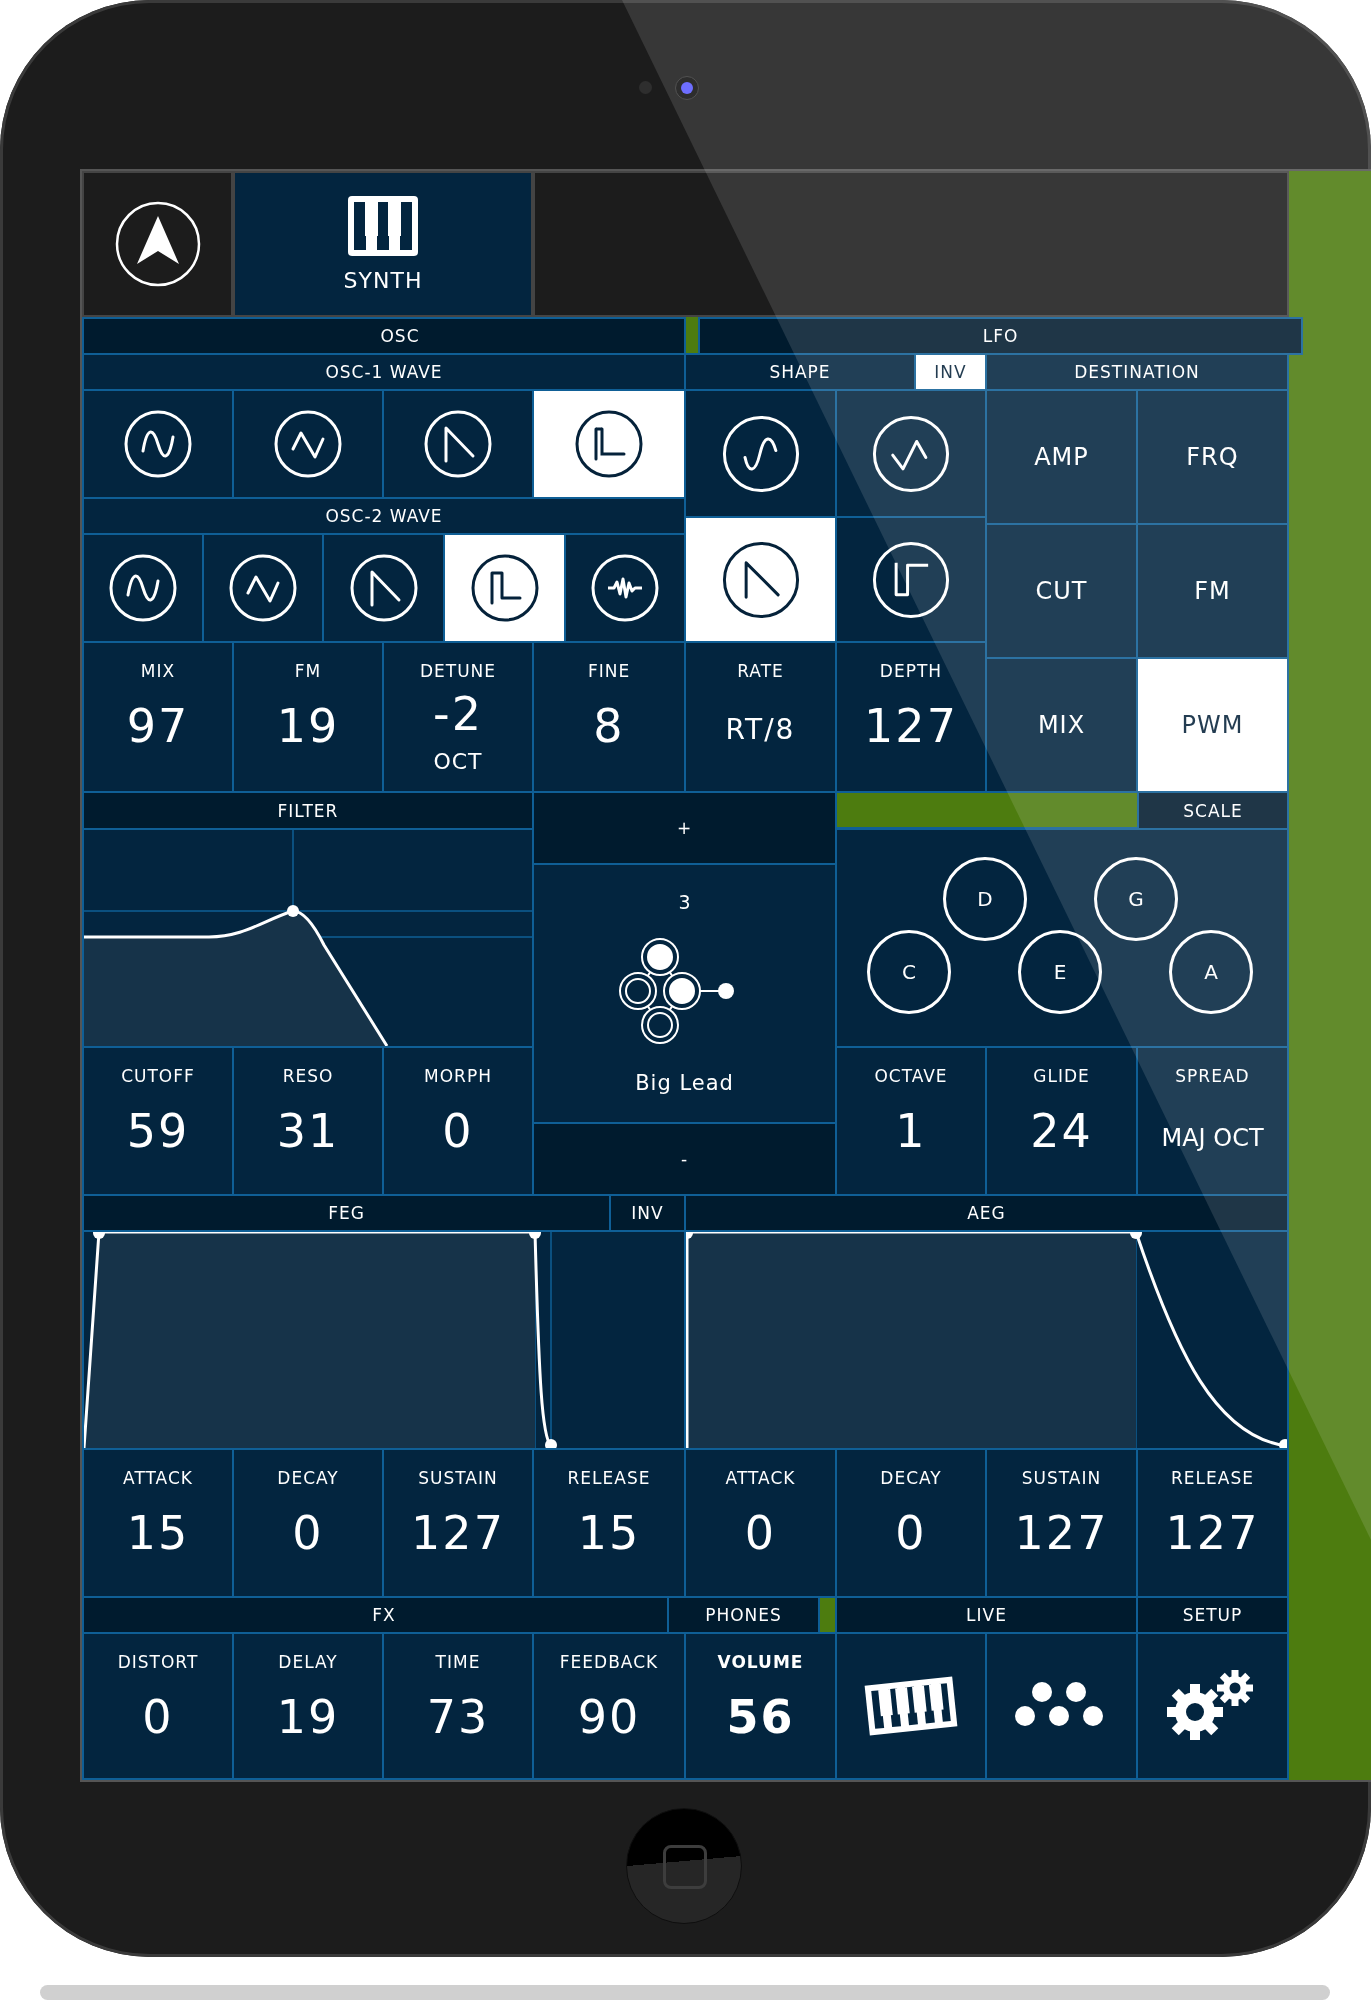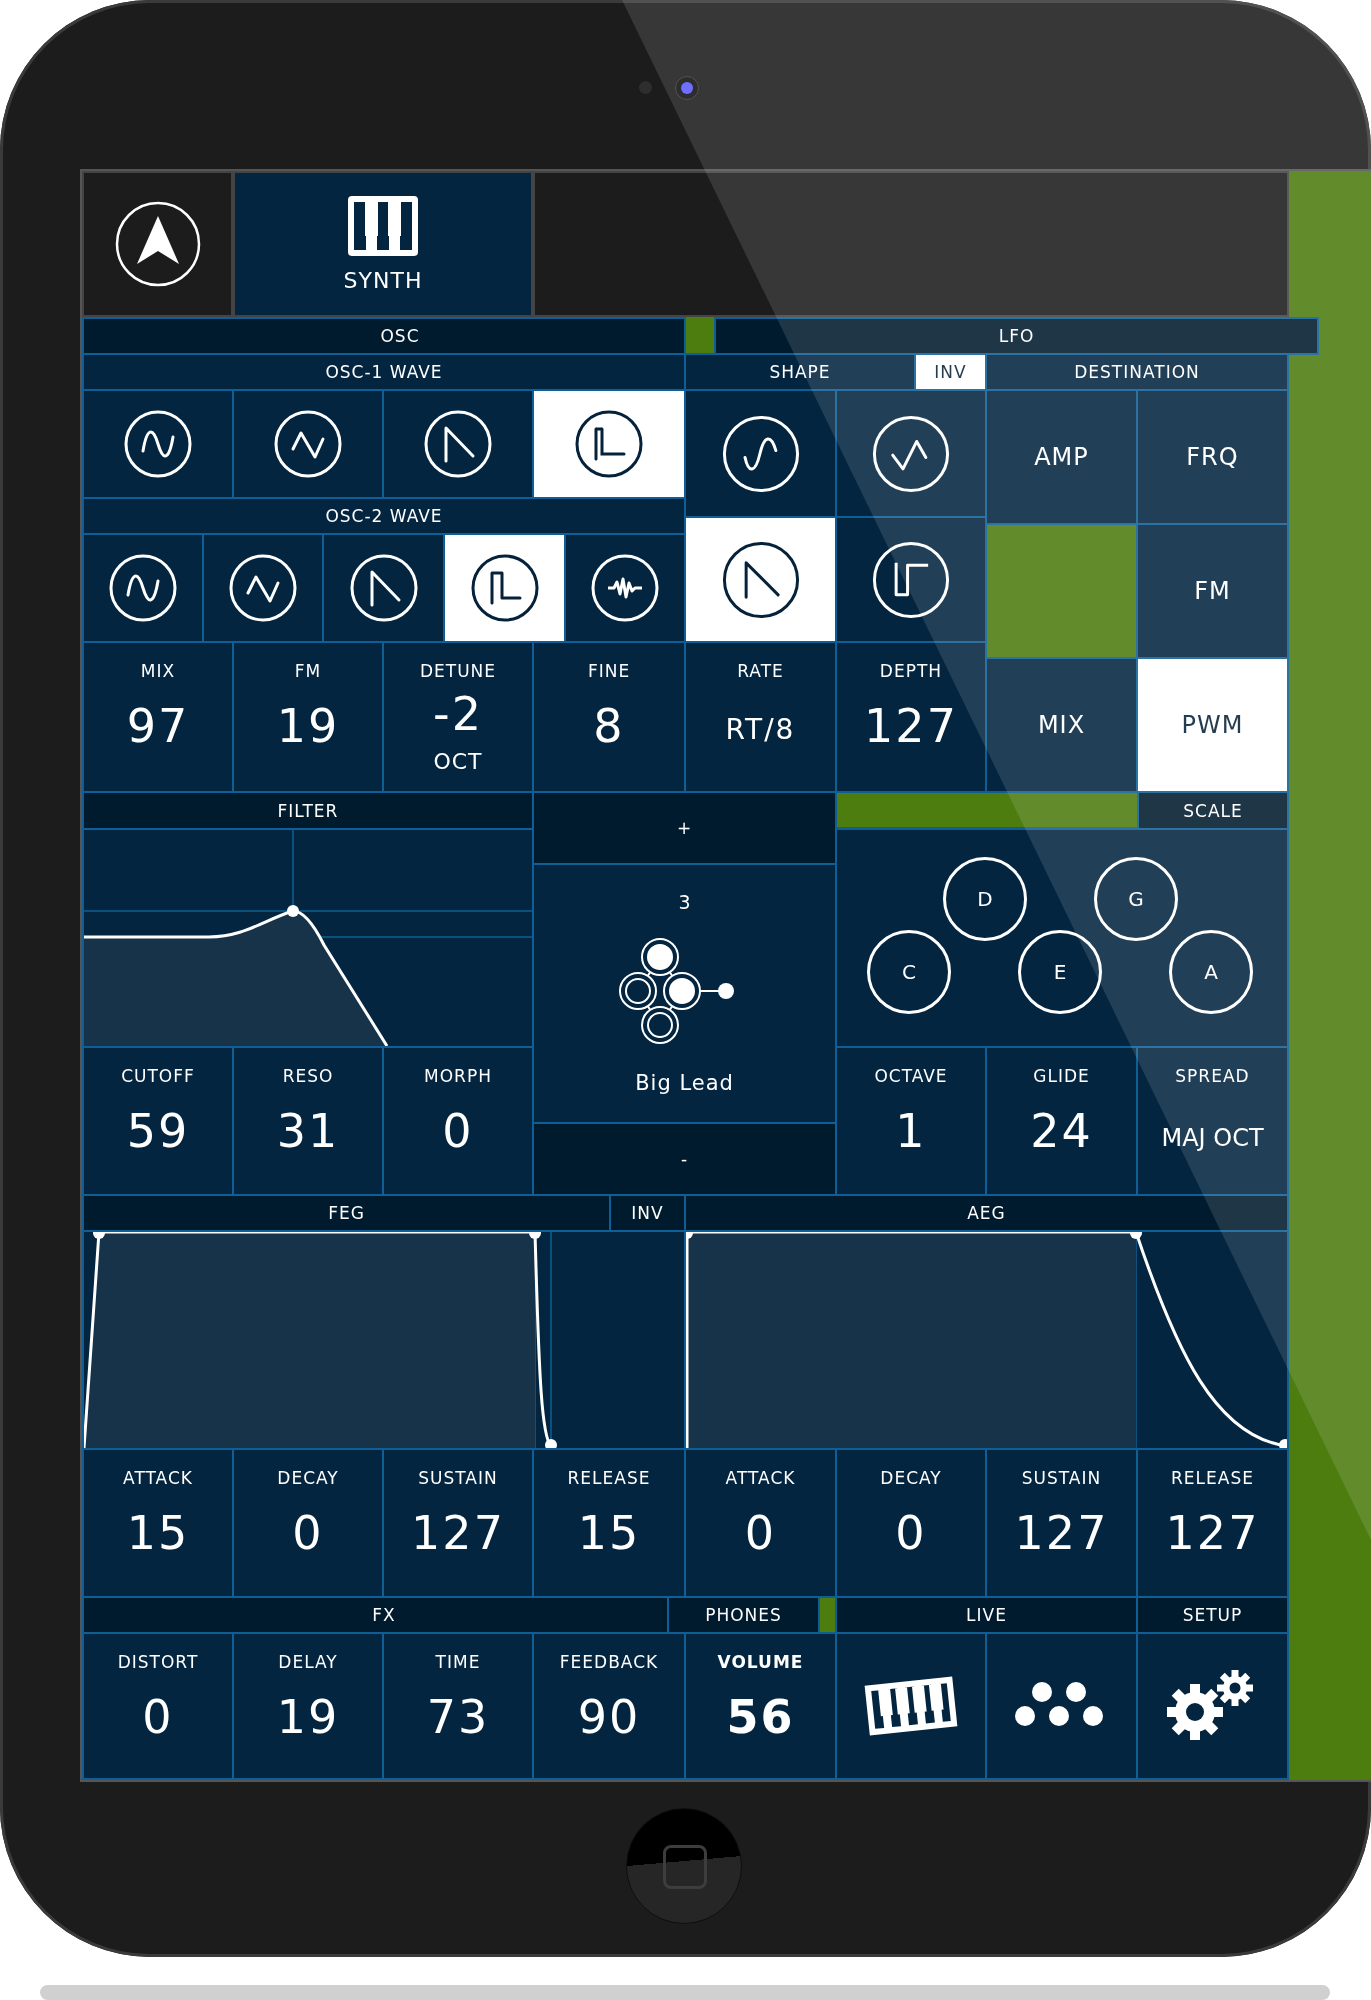--- a/index.html
+++ b/index.html
@@ -145,21 +145,21 @@
   <div class="cell" style="left:300px;top:470px;width:152px;height:152px;">
     <div class="lbl">DETUNE</div>
     <div class="val" style="top:44px;">-2</div>
     <div style="position:absolute;top:106px;left:0;right:0;text-align:center;font-size:22px;letter-spacing:1px;">OCT</div>
   </div>
   <div class="cell" style="left:450px;top:470px;width:154px;height:152px;">
     <div class="lbl">FINE</div>
     <div class="val">8</div>
   </div>
 
-  <div class="cell hdr" style="left:632px;top:146px;width:605px;height:38px;text-align:right;">
+  <div class="cell hdr" style="left:616px;top:146px;width:605px;height:38px;text-align:right;">
       <span>LFO</span>
     </div>
   <div class="cell hdr" style="left:602px;top:182px;width:232px;height:38px;background:#03253f;">
       <span>SHAPE</span>
     </div>
   <div class="cell hdr sel" style="left:832px;top:182px;width:73px;height:38px;">
       <span>INV</span>
     </div>
   <div class="cell hdr" style="left:903px;top:182px;width:304px;height:38px;background:#03253f;">
       <span>DESTINATION</span>
@@ -197,20 +197,23 @@
   <div class="cell" style="left:753px;top:470px;width:152px;height:152px;">
     <div class="lbl">DEPTH</div>
     <div class="val">127</div>
   </div>
 
   <div class="cell dest" style="left:903px;top:218px;width:153px;height:136px;">
       <span>AMP</span>
     </div>
   <div class="cell dest" style="left:1054px;top:218px;width:153px;height:136px;">
       <span>FRQ</span>
+    </div>
+  <div class="cell dest" style="left:903px;top:352px;width:153px;height:136px;">
+      <span>CUT</span>
     </div>
   <div class="cell dest" style="left:1054px;top:352px;width:153px;height:136px;">
       <span>FM</span>
     </div>
   <div class="cell dest" style="left:903px;top:486px;width:153px;height:136px;">
       <span>MIX</span>
     </div>
   <div class="cell dest sel" style="left:1054px;top:486px;width:153px;height:136px;">
       <span>PWM</span>
     </div>

